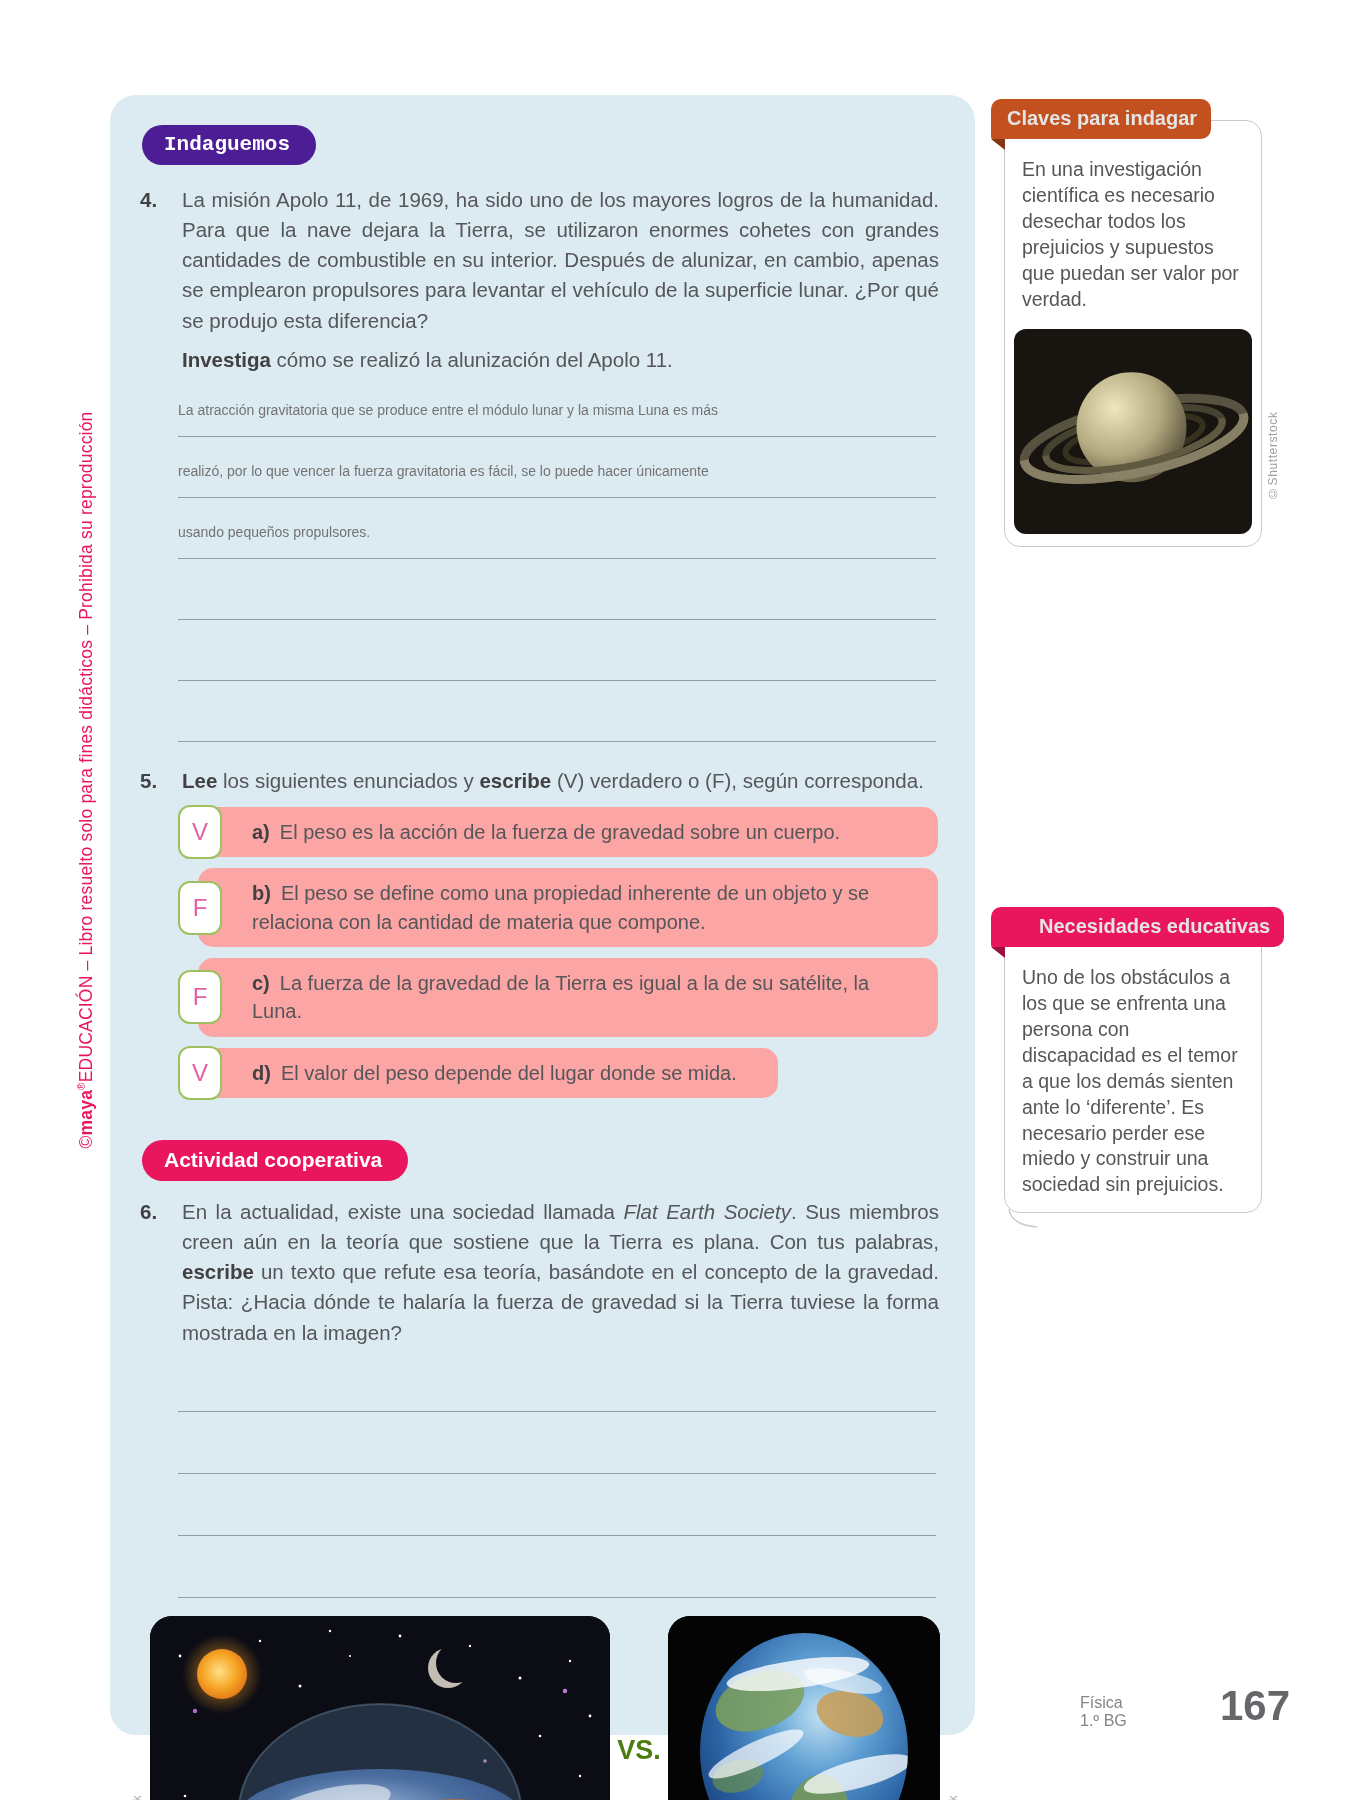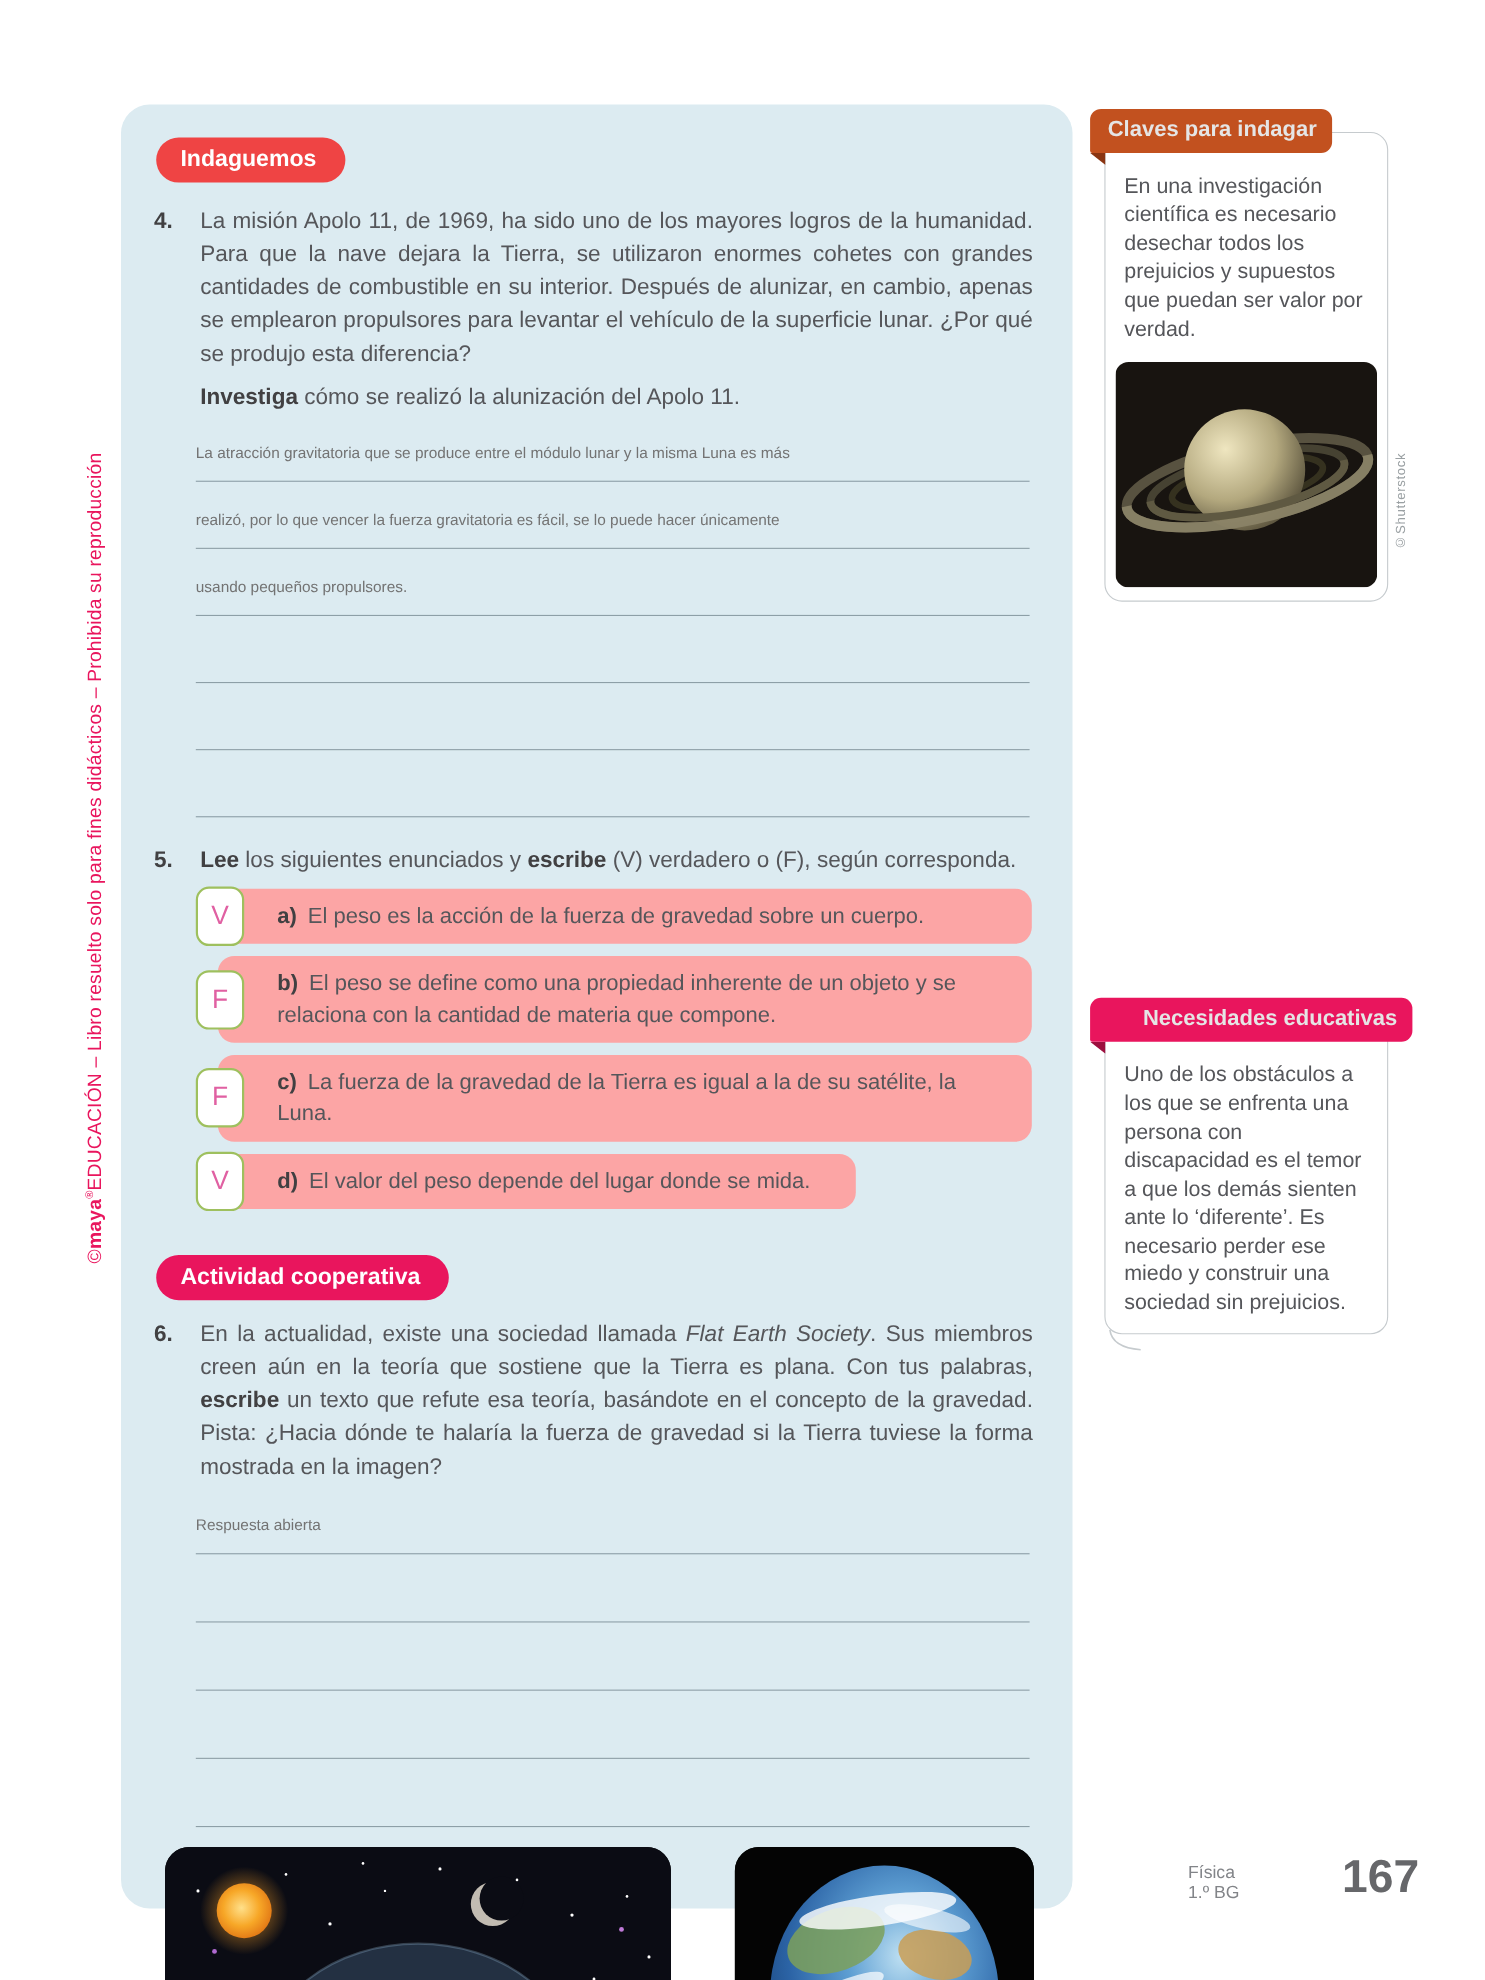--- a/index.html
+++ b/index.html
@@ -10,21 +10,21 @@
   .side-note{position:absolute;left:86px;top:780px;transform:translate(-50%,-50%) rotate(-90deg);
     white-space:nowrap;color:#e9155d;font-size:17.5px;letter-spacing:.2px;}
   .side-note b{font-weight:bold;}
   .side-note sup{font-size:10px;}
 
   
   .panel{position:absolute;left:110px;top:95px;width:865px;height:1640px;background:#dcebf1;border-radius:26px;}
   .panel-inner{padding:30px 36px 0 30px;color:#55565a;}
 
   .pill{display:inline-block;color:#fff;font-weight:bold;font-size:21px;padding:8px 26px 9px 22px;border-radius:24px;}
-  .pill.orange{background:#ef4444;margin-left:2px;}
+  .pill.orange{background:#4c1d95;margin-left:2px;font-family:Liberation Mono, monospace;}
   .pill.pink{background:#e9155d;margin-top:24px;margin-left:2px;}
 
   .q-row{display:flex;margin-top:20px;font-size:20.5px;line-height:1.47;}
   .q-num{width:42px;flex:none;font-weight:bold;color:#414042;}
   .q-text{flex:1;text-align:justify;}
   .q-text i{font-style:italic;}
   .q-text b, .inv b{font-weight:bold;color:#414042;}
 
   .inv{margin:12px 0 4px 42px;font-size:20.5px;}
 
@@ -147,21 +147,20 @@
       
       <div class="q-row" style="margin-top:16px;">
         <span class="q-num">6.</span>
         <span class="q-text">
           <span>En la actualidad, existe una sociedad llamada </span><i>Flat Earth Society</i><span>. Sus miembros creen aún en la teoría que sostiene que la Tierra es plana. Con tus palabras, </span><b>escribe</b><span> un texto que refute esa teoría, basándote en el concepto de la gravedad. Pista: ¿Hacia dónde te halaría la fuerza de gravedad si la Tierra tuviese la forma mostrada en la imagen?</span>
         </span>
       </div>
 
       
       <div class="lines" style="margin-top:2px;">
-        <div class="ans-line open-line">Respuesta abierta</div>
         <div class="ans-line open-line"></div>
         <div class="ans-line open-line"></div>
         <div class="ans-line open-line"></div>
         <div class="ans-line open-line"></div>
       </div>
 
       
       <div class="img-row">
         <div class="vcredit credit-flat">©Shutterstock</div>
 

